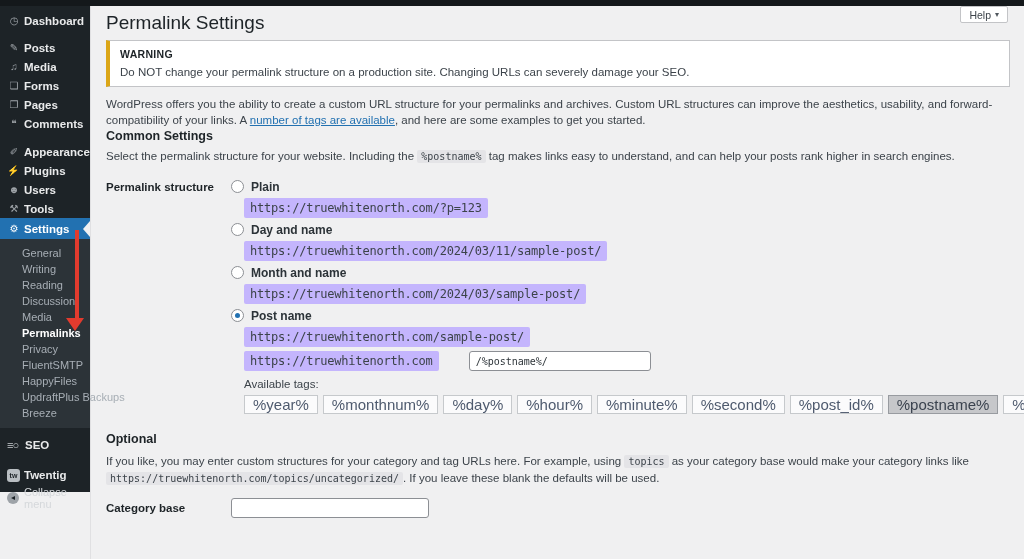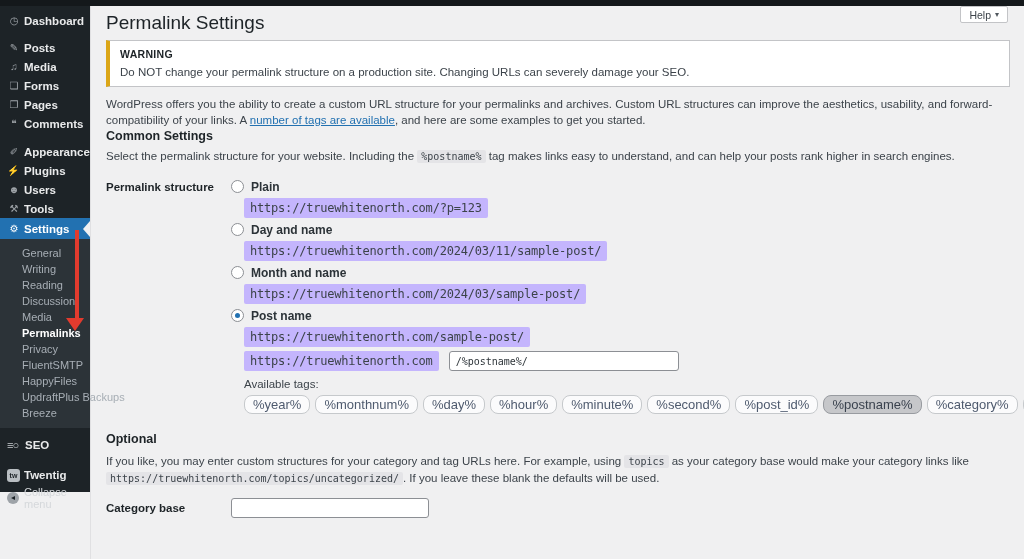--- a/index.html
+++ b/index.html
@@ -63,25 +63,25 @@
                 background:#fff; margin:0 7px 0 0; position:relative; cursor:pointer; flex:none; }
   input.radio:checked { border-color:#8c8f94; }
   input.radio:checked::before { content:""; position:absolute; left:3px; top:3px; width:5px; height:5px; border-radius:50%; background:#2271b1; }
   .option-label { font-size:12px; font-weight:bold; color:#2c3338; cursor:pointer; }
   .example-code { display:inline-block; margin:4px 0 0 13px; font-family:"DejaVu Sans Mono", monospace; font-size:12px;
                   background:#c4b5fd; color:#3c434a; padding:3px 6px; border-radius:2px; letter-spacing:-.2px; }
   .custom-row { display:flex; align-items:center; margin:4px 0 0 13px; gap:10px; }
   .custom-row .example-code { margin:0; }
   input.text-input { height:20px; background:#fff; border:1px solid #8c8f94; border-radius:3px; font-family:"DejaVu Sans Mono", monospace;
                      font-size:10px; color:#2c3338; padding:0 6px; }
-  .custom-input { width:230px; }
+  .custom-input { width:182px;margin-left:20px; }
   .tags-label { margin:7px 0 0 13px; font-size:11.5px; color:#3c434a; }
   .tags-row { margin:5px 0 0 13px; display:flex; gap:5px; }
-  button.tag-btn { height:19px; background:#fbfbfc; border:1px solid #c6c9cc; border-radius:8px; font-family:"Liberation Sans", sans-serif;
-                   font-size:13px; color:#4e5a6e; padding:0 8px; cursor:pointer; white-space:nowrap; }
+  button.tag-btn { height:19px; background:#fbfbfc; border:1px solid #c6c9cc; border-radius:0; font-family:"Liberation Sans", sans-serif;
+                   font-size:15px; color:#4e5a6e; padding:0 8px; cursor:pointer; white-space:nowrap; }
   button.tag-btn.active { background:#c6c7ca; border-color:#989ba0; color:#3a424e; }
 
   .optional-section h2 { margin-top:13px; }
   .cat-row { display:flex; align-items:center; margin-top:11px; }
   .cat-label { width:125px; flex:none; font-size:11.5px; font-weight:bold; color:#1d2327; }
   .cat-input { width:198px; font-family:"Liberation Sans", sans-serif; }
 </style>
 </head>
 <body>
 

